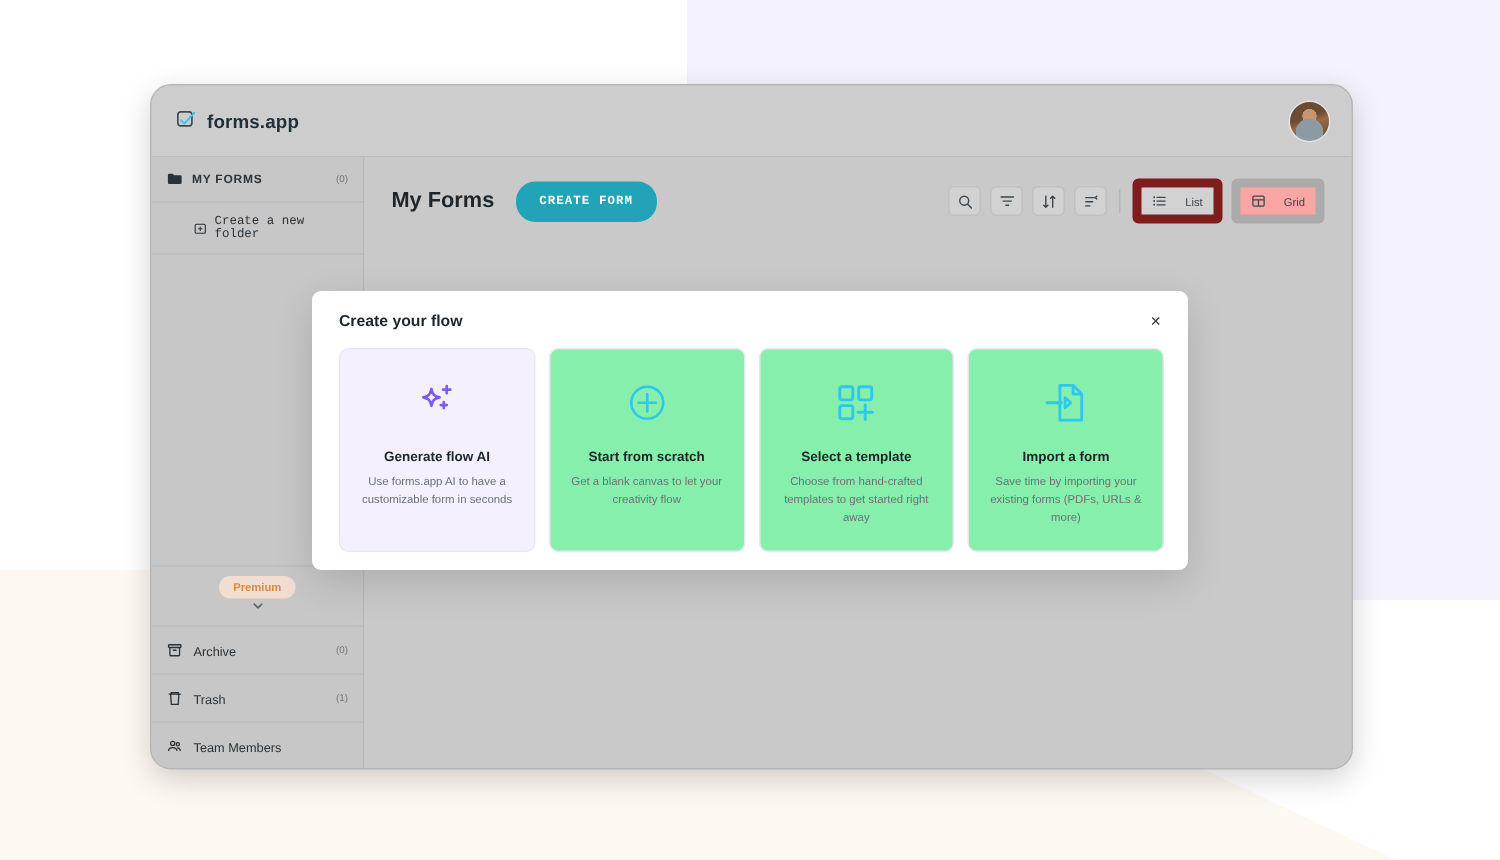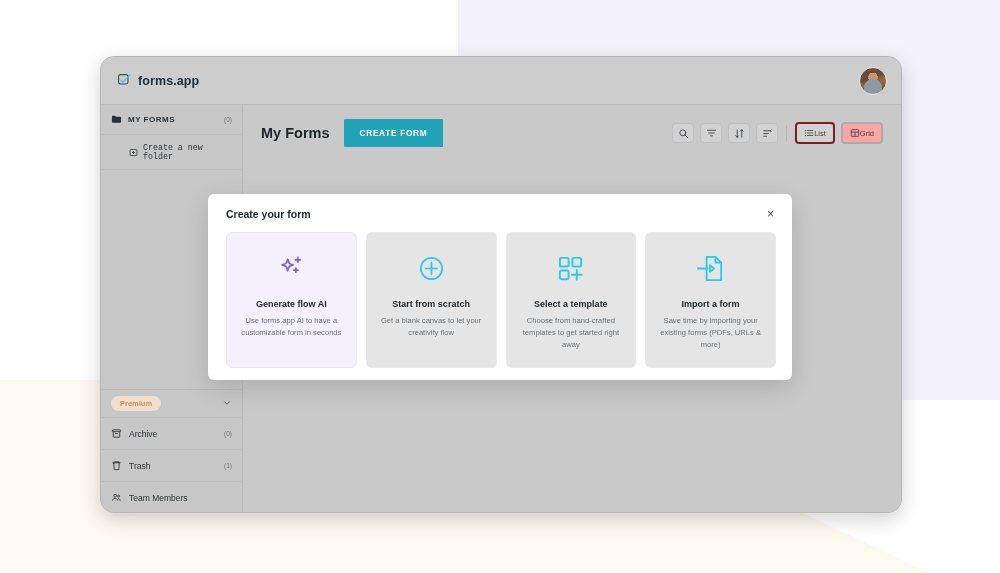--- a/index.html
+++ b/index.html
@@ -73,21 +73,21 @@
   .count { font-size: 6.5px; color: #6f757a; }
   .sb-newfolder {
     display: flex; align-items: center; gap: 5px;
     padding: 8px 10px 8px 28px;
     border-bottom: 1px solid #bcbcbc;
     color: #2d3338; font-size: 8.3px; font-family: Liberation Mono, monospace;
   }
   .sb-fill { flex: 1 1 auto; }
   .sb-premium {
     display: flex; align-items: center; justify-content: space-between;
-    padding: 6px 10px; border-top: 1px solid #bcbcbc; border-bottom: 1px solid #bcbcbc;
+    padding: 6px 10px; border-top: 1px solid #bcbcbc; border-bottom: 1px solid #bcbcbc; flex-direction: column;
   }
   .badge-premium {
     background: #f1ded0; color: #d78a45; font-size: 7.5px; font-weight: 600;
     padding: 3px 9px; border-radius: 9px;
   }
   .chev { color: #5b6166; font-size: 9px; line-height: 1; }
   .sb-item {
     display: flex; align-items: center; gap: 7px;
     padding: 10px 10px; border-bottom: 1px solid #bcbcbc;
     font-size: 8.5px; color: #2b3237;
@@ -99,36 +99,36 @@
   
   .main { flex: 1; background: #c9c9c9; position: relative; }
   .main-header {
     display: flex; align-items: center; gap: 14px;
     padding: 14px 18px 12px 18px;
   }
   .page-title { font-size: 14.5px; font-weight: 700; color: #1f262b; }
   .btn-create {
     background: #23a3b8; color: #fff; border: none;
     font-size: 8.3px; font-weight: 700; letter-spacing: .7px;
-    padding: 9px 16px; border-radius: 1px; cursor: pointer;
-    font-family: Liberation Sans, sans-serif;
+    padding: 9px 16px; border-radius: 13px; cursor: pointer;
+    font-family: Liberation Mono, monospace;
   }
   .toolbar { margin-left: auto; display: flex; align-items: center; gap: 6px; }
   .tb-btn {
     width: 22px; height: 20px; border-radius: 4px;
     background: #d2d2d2; border: 1px solid #c0c0c0;
     display: flex; align-items: center; justify-content: center;
     color: #3c4449; cursor: pointer;
   }
   .tb-btn svg { width: 11px; height: 11px; }
   .tb-sep { width: 1px; height: 16px; background: #b7b7b7; margin: 0 2px; }
   .tb-toggle {
-    display: flex; align-items: center; gap: 0;
+    display: flex; align-items: center; gap: 12px;
     padding: 4px 7px; border-radius: 4px;
-    background: #d2d2d2; border: 2px solid #7f1d1d;
+    background: #d2d2d2; border: 6px solid #7f1d1d;
     font-size: 7.5px; color: #3c4449; cursor: pointer; justify-content: flex-end;
   }
   .tb-toggle.active { background: #fca5a5; border-color: #ababab; }
   .tb-toggle svg { width: 10px; height: 10px; }
 
   
   .modal {
     position: absolute; left: 208px; top: 194px;
     width: 584px; height: 186px;
     background: #ffffff; border-radius: 6px;
@@ -139,21 +139,21 @@
   .modal-title { font-size: 10.5px; font-weight: 700; color: #1f262b; }
   .modal-close {
     margin-left: auto; font-size: 12px; color: #3a4146; line-height: 1;
     cursor: pointer; background: none; border: none; font-family: inherit;
     padding: 0 2px;
   }
   .cards { display: flex; gap: 9px; margin-top: 12px; }
   .card {
     width: 131px; height: 136px;
     border: 1px solid #e7e7ec; border-radius: 6px;
-    background: #e5e5e5;
+    background: #86efac;
     display: flex; flex-direction: column; align-items: center;
     padding: 18px 10px 10px 10px; cursor: pointer;
   }
   .card.ai { background: #f4f0fe; border-color: #ece6fb; }
   .card-ico { height: 34px; display: flex; align-items: center; justify-content: center; margin-bottom: 14px; }
   .card-ico svg { width: 31px; height: 31px; }
   .card-title { font-size: 9px; font-weight: 700; color: #1f262b; margin-bottom: 6px; text-align: center; }
   .card-desc { font-size: 7.6px; line-height: 1.55; color: #6b7177; text-align: center; }
 </style>
 </head>
@@ -297,21 +297,21 @@
               <span>Grid</span>
             </div>
           </div>
         </div>
       </div>
     </div>
   </div>
 
   <div class="modal">
     <div class="modal-head">
-      <div class="modal-title">Create your form</div>
+      <div class="modal-title">Create your flow</div>
       <button class="modal-close">×</button>
     </div>
 
     <div class="cards">
 
       <div class="card ai">
         <div class="card-ico">
           <svg viewBox="0 0 32 32" fill="none" stroke="#7c5cf0" stroke-width="1.8" stroke-linejoin="round" stroke-linecap="round">
             <path d="M12 6.5c.9 4 1.8 4.9 5.6 5.8-3.8.9-4.7 1.8-5.6 5.8-.9-4-1.8-4.9-5.6-5.8 3.8-.9 4.7-1.8 5.6-5.8z"></path>
             <path d="M22.5 4.5v5M20 7h5"></path>

